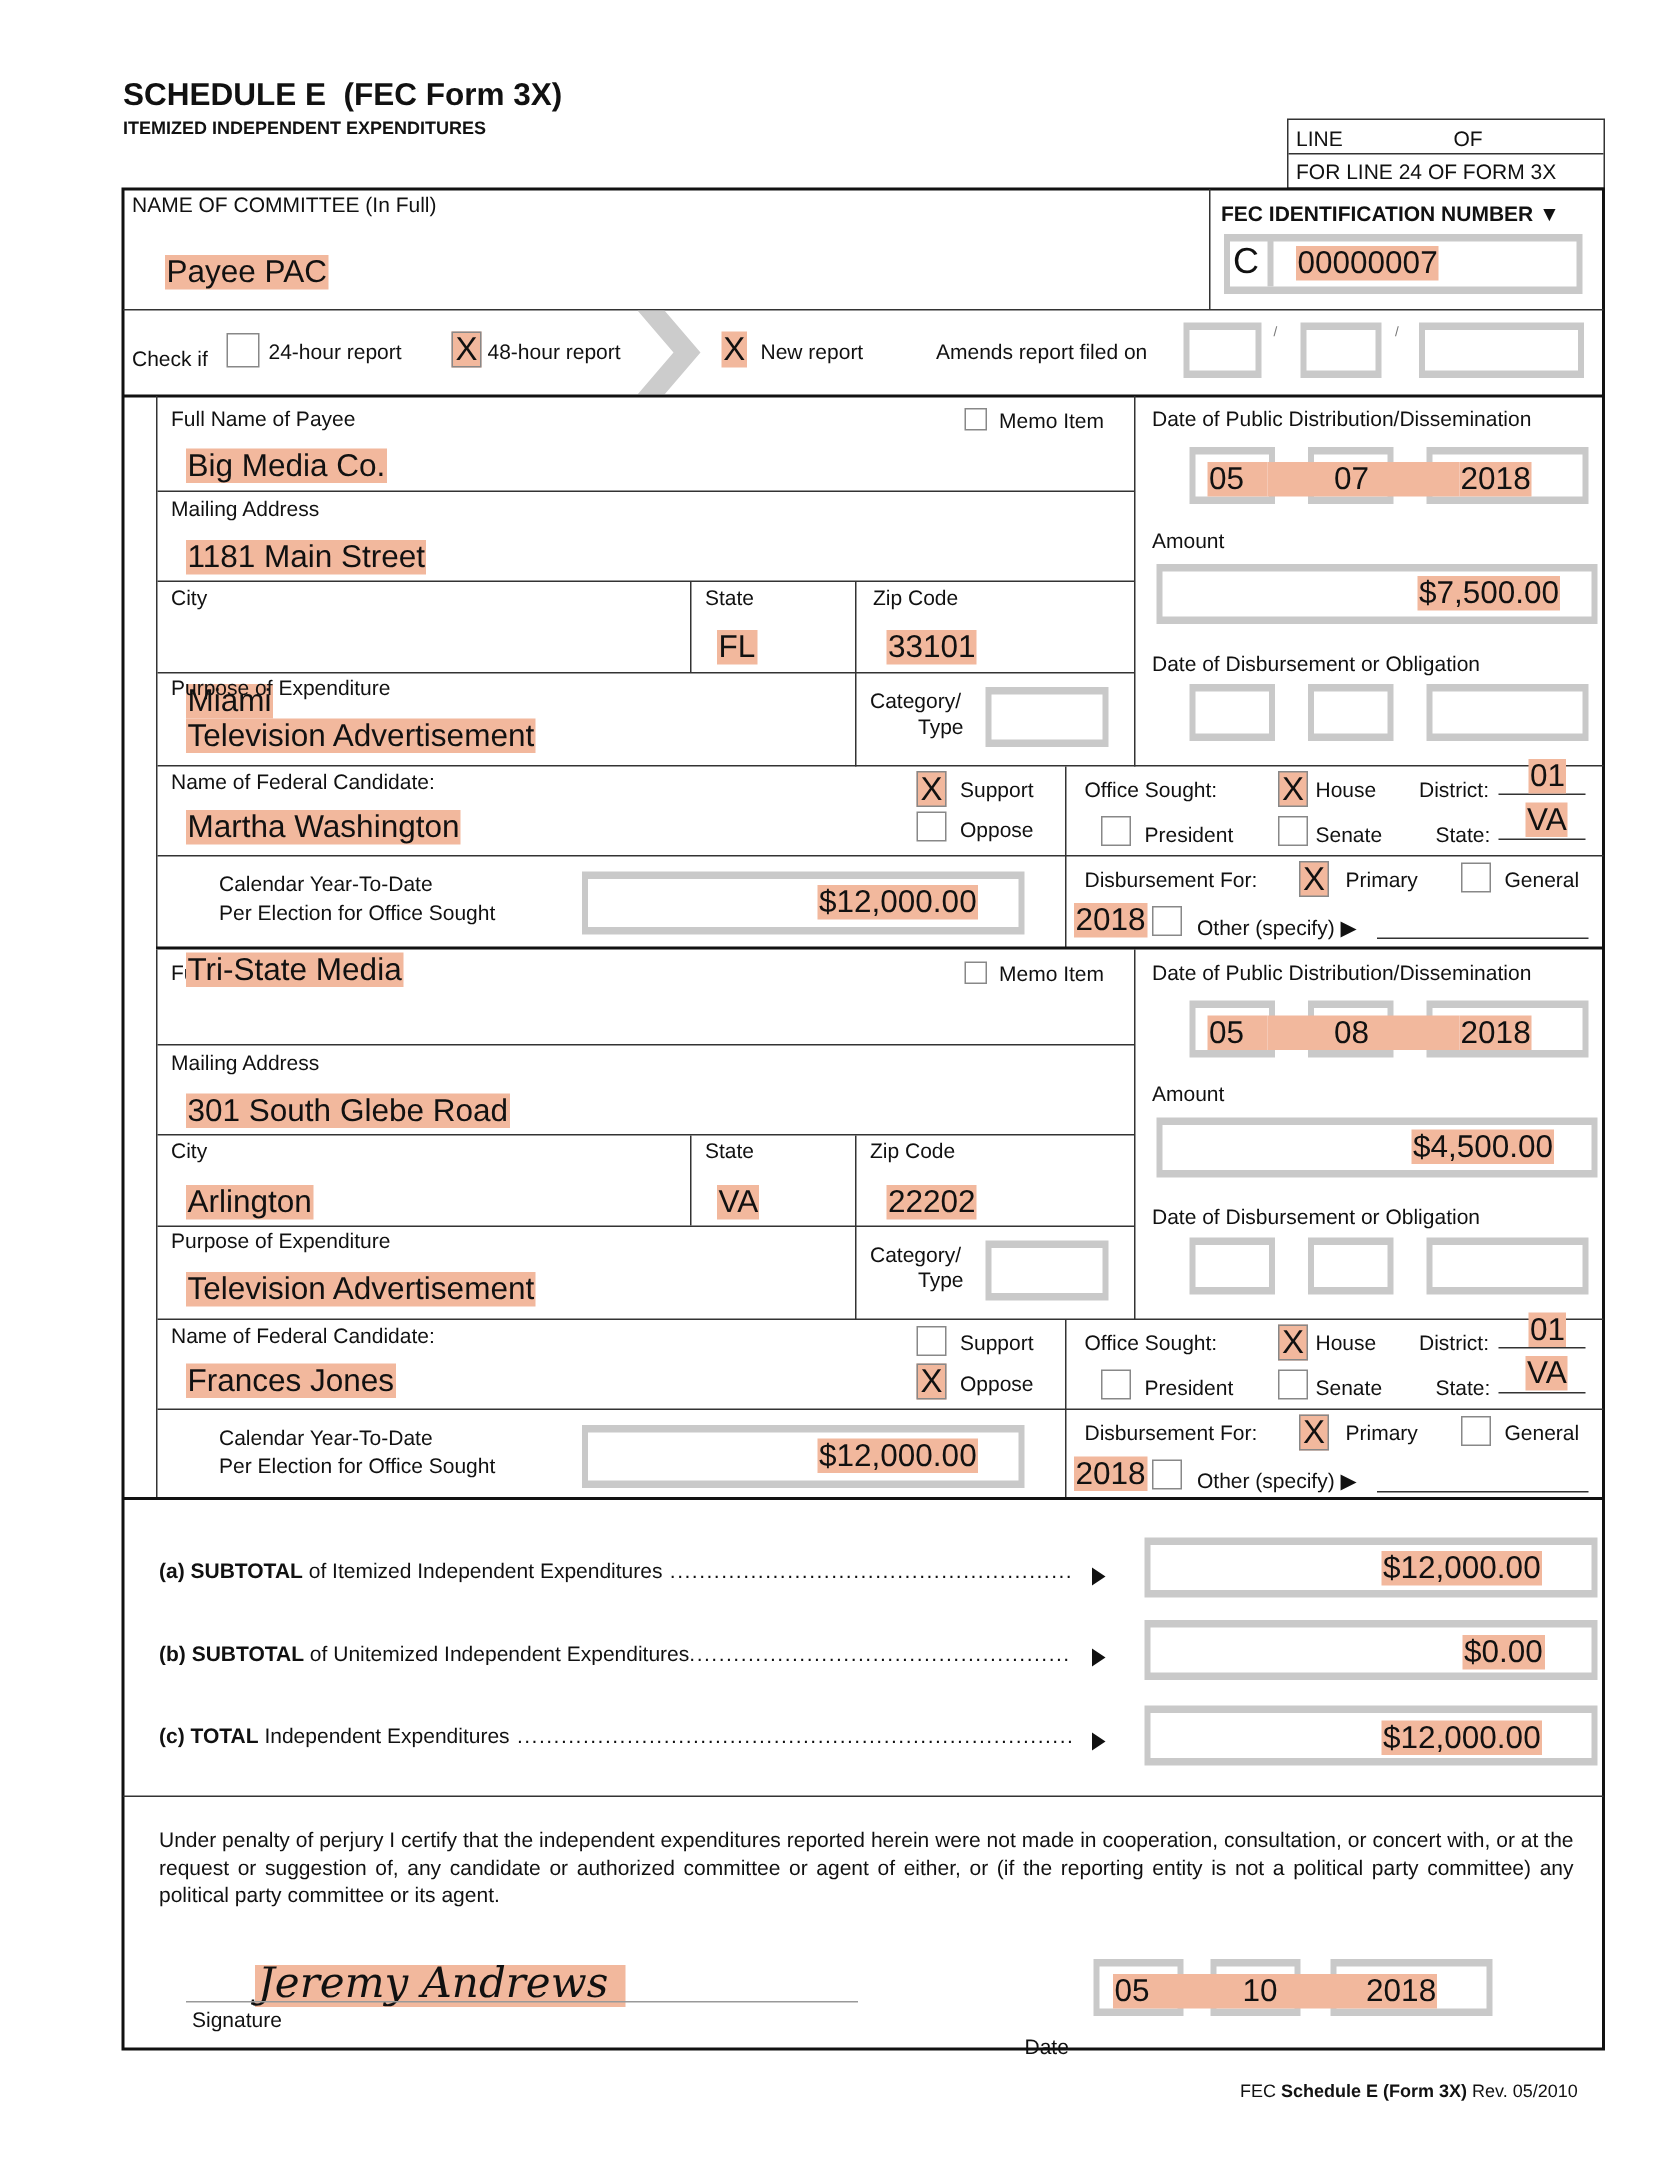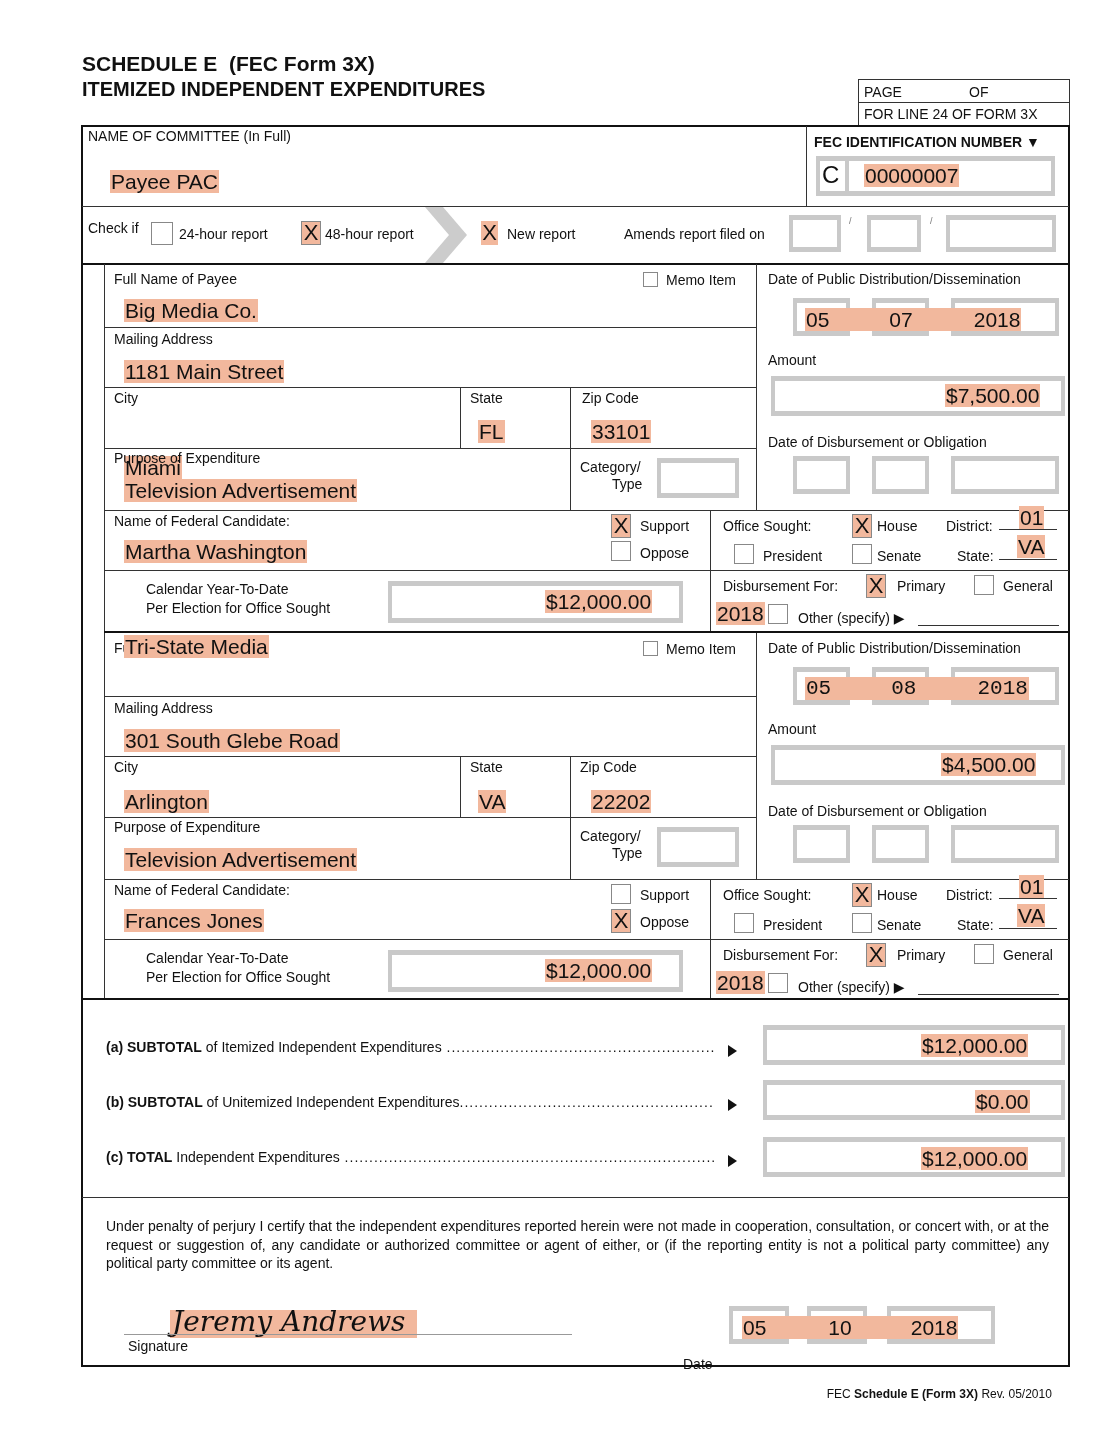--- a/index.html
+++ b/index.html
@@ -16,44 +16,44 @@
   .cb { position: absolute; width: 20px; height: 20px; border: 1.5px solid #888; background: #fff; }
   .cbx { position: absolute; width: 20px; height: 24px; border: 1.5px solid #888; background: #f2b89d; font-size: 22px; line-height: 22px; text-align: center; color: #111; }
   .sm-cb { position: absolute; width: 15px; height: 15px; border: 1.2px solid #888; }
   .arrow { position: absolute; width: 0; height: 0; border-top: 6px solid transparent; border-bottom: 6px solid transparent; border-left: 9px solid #111; }
   .uline { position: absolute; border-bottom: 1.5px solid #333; }
 </style>
 </head>
 <body>
 
 <div class="abs" style="left:82px;top:52px;font-size:21px;font-weight:bold;white-space:pre;">SCHEDULE E  (FEC Form 3X)</div>
-<div class="abs" style="left:82px;top:78px;font-size:20px;font-weight:bold;">ITEMIZED INDEPENDENT EXPENDITURES</div>
+<div class="abs" style="left:82px;top:78px;font-size:12px;font-weight:bold;">ITEMIZED INDEPENDENT EXPENDITURES</div>
 
 <div class="abs" style="left:858px;top:79px;width:212px;height:47px;border:1.5px solid #333;">
-  <div class="abs lbl" style="left:5px;top:4px;">PAGE</div>
+  <div class="abs lbl" style="left:5px;top:4px;">LINE</div>
   <div class="abs lbl" style="left:110px;top:4px;">OF</div>
   <div class="abs" style="left:0;top:22px;width:100%;border-top:1.5px solid #333;"></div>
   <div class="abs lbl" style="left:5px;top:26px;">FOR LINE 24 OF FORM 3X</div>
 </div>
 
 <div class="abs" style="left:81px;top:125px;width:989px;height:1242px;border:2.5px solid #111;"></div>
 
 <div class="abs lbl" style="left:88px;top:128px;">NAME OF COMMITTEE (In Full)</div>
 <div class="abs fill" style="left:110px;top:170px;"><span class="hl">Payee PAC</span></div>
 <div class="vline" style="left:806px;top:126px;height:80px;"></div>
 <div class="abs" style="left:814px;top:134px;font-size:14px;font-weight:bold;">FEC IDENTIFICATION NUMBER ▼</div>
 <div class="gbox" style="left:816px;top:156px;width:239px;height:40px;">
   <div class="abs" style="left:2px;top:0px;font-size:24px;">C</div>
   <div class="abs" style="left:25px;top:-2px;width:4px;height:32px;background:#c9c9c9;"></div>
   <div class="abs fill" style="left:44px;top:3px;"><span class="hl">00000007</span></div>
 </div>
 
 <div class="hline" style="left:82px;top:206px;width:987px;"></div>
 
-<div class="abs lbl" style="left:88px;top:220px;">Check if</div>
+<div class="abs lbl" style="left:88px;top:231px;">Check if</div>
 <div class="cb" style="left:151px;top:222px;width:22px;height:23px;"><span></span></div>
 <div class="abs lbl" style="left:179px;top:226px;">24-hour report</div>
 <div class="cbx" style="left:301px;top:221px;">X</div>
 <div class="abs lbl" style="left:325px;top:226px;">48-hour report</div>
 <svg class="abs" style="left:425px;top:207px;" width="45" height="56">
     <polygon points="0,0 18,0 42,28 18,56 0,56 24,28" fill="#cccccc"></polygon>
   </svg>
 <div class="abs" style="left:481px;top:221px;width:17px;height:24px;background:#f2b89d;font-size:22px;line-height:24px;text-align:center;">X</div>
 <div class="abs lbl" style="left:507px;top:226px;">New report</div>
 <div class="abs lbl" style="left:624px;top:226px;">Amends report filed on</div>
@@ -167,21 +167,21 @@
   <div class="hline" style="left:105px;top:817px;width:651px;"></div>
   <div class="abs lbl" style="left:114px;top:819px;">Purpose of Expenditure</div>
   <div class="abs fill" style="left:124px;top:848px;"><span class="hl">Television Advertisement</span></div>
   <div class="abs lbl" style="left:580px;top:828px;">Category/</div>
   <div class="abs lbl" style="left:612px;top:845px;">Type</div>
   <div class="gbox" style="left:657px;top:827px;width:82px;height:40px;"></div>
   <div class="abs lbl" style="left:768px;top:640px;">Date of Public Distribution/Dissemination</div>
   <div class="gbox" style="left:793px;top:667px;width:57px;height:38px;"></div>
   <div class="gbox" style="left:872px;top:667px;width:57px;height:38px;"></div>
   <div class="gbox" style="left:951px;top:667px;width:108px;height:38px;"></div>
-  <div class="abs fill" style="left:805px;top:677px;font-family:Liberation Mono, monospace;"><span class="hl" style="padding-right:16px;">05</span><span class="hl" style="padding-right:60px;padding-left:44px;">08</span><span class="hl">2018</span></div>
+  <div class="abs fill" style="left:805px;top:677px;"><span class="hl" style="padding-right:16px;">05</span><span class="hl" style="padding-right:60px;padding-left:44px;">08</span><span class="hl">2018</span></div>
   <div class="abs lbl" style="left:768px;top:721px;">Amount</div>
   <div class="gbox" style="left:771px;top:745px;width:294px;height:40px;"></div>
   <div class="abs fill" style="left:941px;top:753px;"><span class="hl">$4,500.00</span></div>
   <div class="abs lbl" style="left:768px;top:803px;">Date of Disbursement or Obligation</div>
   <div class="gbox" style="left:793px;top:825px;width:57px;height:38px;"></div>
   <div class="gbox" style="left:872px;top:825px;width:57px;height:38px;"></div>
   <div class="gbox" style="left:951px;top:825px;width:108px;height:38px;"></div>
   <div class="hline" style="left:105px;top:879px;width:964px;"></div>
   <div class="abs lbl" style="left:114px;top:882px;">Name of Federal Candidate:</div>
   <div class="abs fill" style="left:124px;top:909px;"><span class="hl">Frances Jones</span></div>

